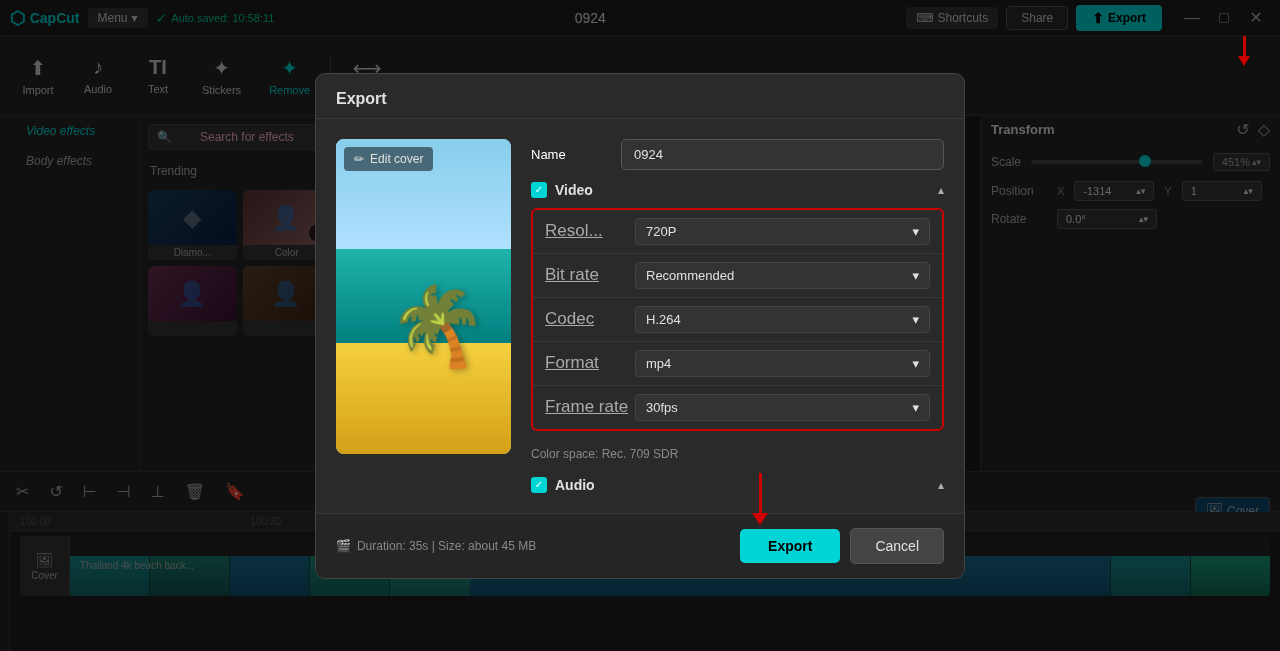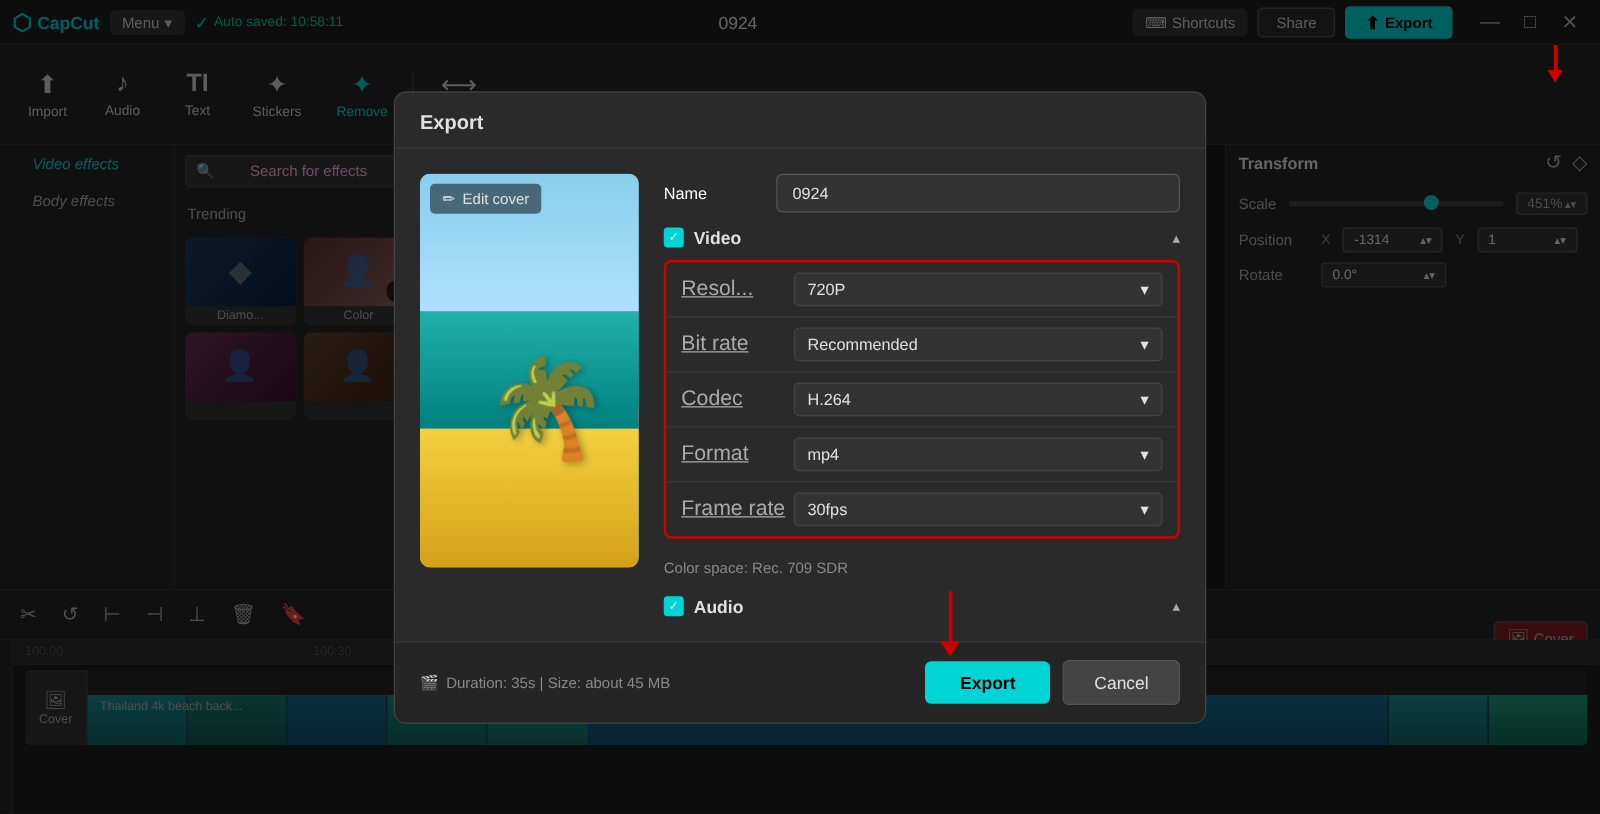--- a/index.html
+++ b/index.html
@@ -946,21 +946,21 @@
 <div class="timeline">
   <div class="timeline-controls">
     <button class="tl-btn">✂</button>
     <button class="tl-btn">↺</button>
     <button class="tl-btn">⊢</button>
     <button class="tl-btn">⊣</button>
     <button class="tl-btn">⊥</button>
     <button class="tl-btn">🗑</button>
     <button class="tl-btn">🔖</button>
     <div style="flex:1;"></div>
-    <button style="background:#7f1d1d;border:1px solid #555;color:#aaa;padding:4px 10px;border-radius:4px;cursor:pointer;font-size:12px;margin-top:37px;">
+    <button style="background:#0c4a6e;border:1px solid #555;color:#aaa;padding:4px 10px;border-radius:4px;cursor:pointer;font-size:12px;margin-top:37px;">
       <span style="font-size:14px;">🖼</span>
       <span>Cover</span>
     </button>
   </div>
   <div class="tl-track-area">
     <div class="tl-track-labels"></div>
     <div class="tl-tracks">
       <div class="tl-ruler">
         <span>100:00</span>
         <span style="margin-left:200px;">100:30</span>

